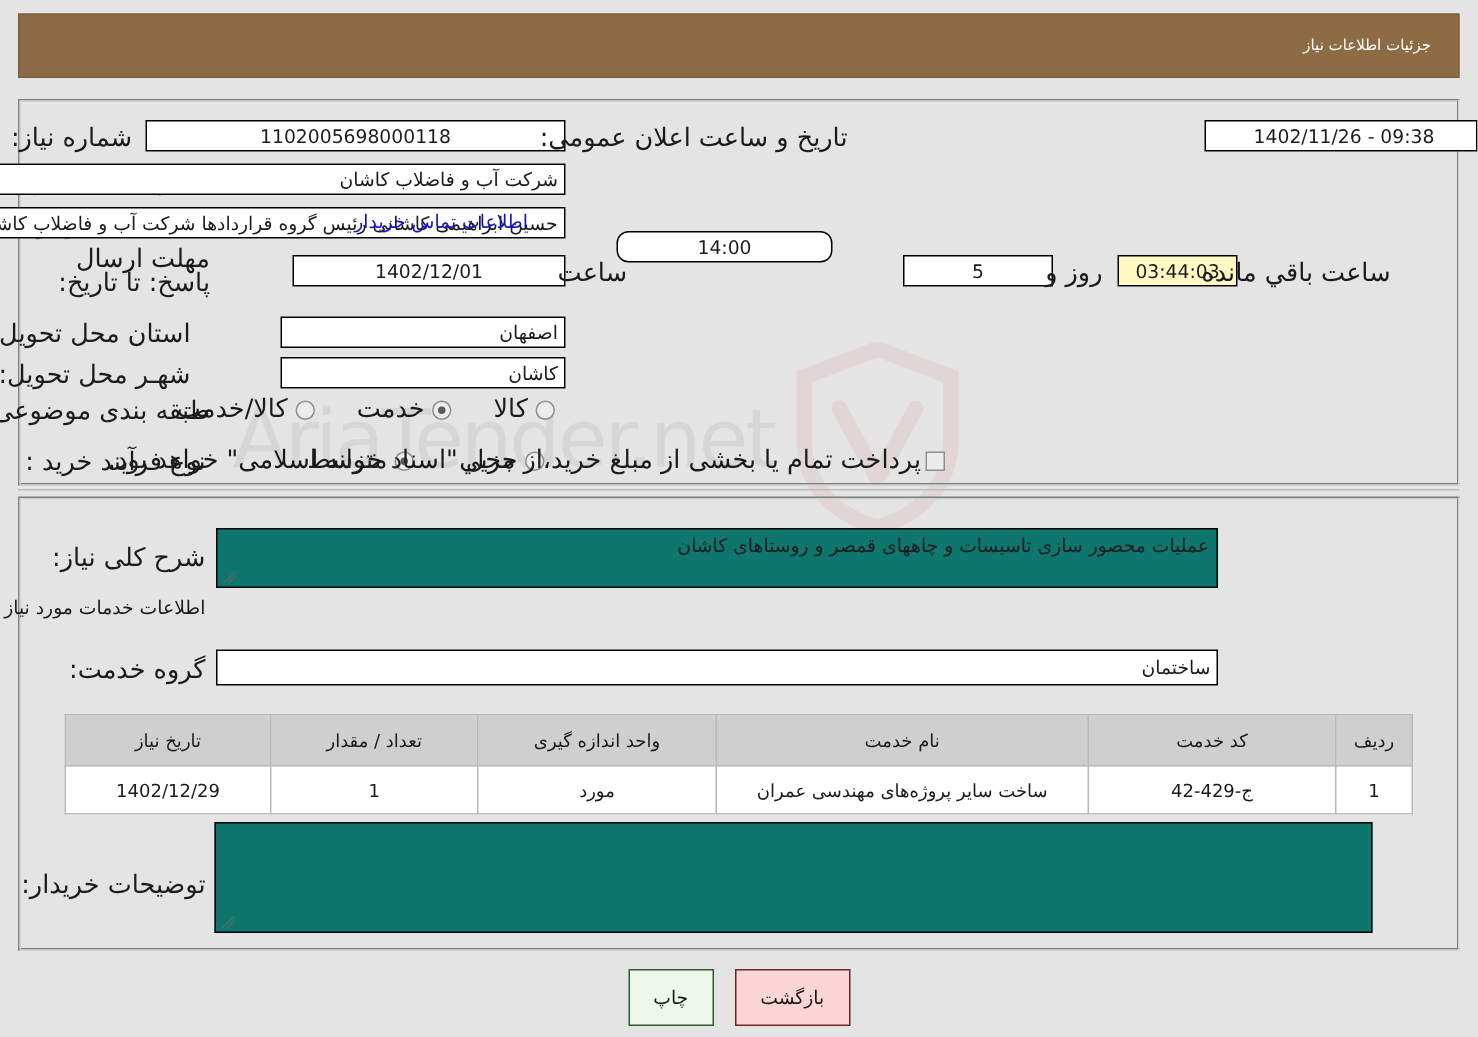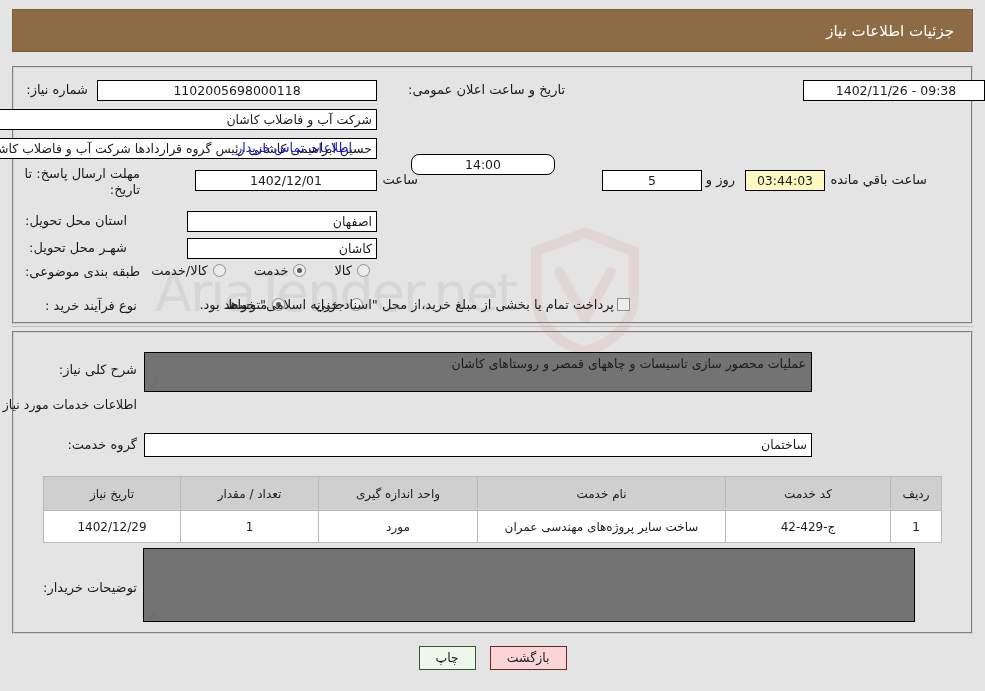--- a/index.html
+++ b/index.html
@@ -54,21 +54,21 @@
     box-sizing: border-box;
     display: flex;
     align-items: center;
     justify-content: flex-start;
     padding-right: 18px;
     z-index: 2;
     border: 1px solid #7b5e3c;
   }
   #header-bar .title {
     color: #ffffff;
-    font-size: 15px;
+    font-size: 10px;
   }
 
   
   .panel {
     position: absolute;
     background: transparent;
     border: 2px groove #d2d2d2;
     box-sizing: border-box;
     z-index: 1;
   }
@@ -77,21 +77,21 @@
 
   
   .row {
     position: absolute;
     display: flex;
     align-items: center;
     z-index: 3;
     white-space: nowrap;
   }
   .lbl {
-    font-size: 13px;
+    font-size: 17px;
     color: #1b1b1b;
     text-align: right;
   }
   .txtbox {
     background: #ffffff;
     border: 1px solid #000000;
     box-sizing: border-box;
     font-family: "DejaVu Sans", "Liberation Sans", sans-serif;
     font-size: 12.5px;
     color: #1b1b1b;
@@ -139,21 +139,21 @@
   .chk {
     width: 13px; height: 13px;
     border: 1px solid #8e8e8e;
     background: #ececec;
     box-sizing: border-box;
     flex: none;
   }
 
   
   .area {
-    background: #737373;
+    background: #0f766e;
     border: 1px solid #000000;
     box-sizing: border-box;
     font-size: 12.5px;
     padding: 3px 5px;
     position: relative;
     overflow: hidden;
     text-align: right;
   }
   .area .grip {
     position: absolute;
@@ -192,21 +192,21 @@
     left: 0; top: 646px;
     width: 985px;
     display: flex;
     justify-content: center;
     gap: 14px;
     z-index: 3;
   }
   .btn {
     font-family: "DejaVu Sans", "Liberation Sans", sans-serif;
     font-size: 12.5px;
-    padding: 3px 16px;
+    padding: 10px 16px;
     border: 1px solid #555;
     cursor: pointer;
     line-height: 16px;
   }
   .btn-back  { background: #fbd5d5; border-color: #6d2626; color: #1b1b1b; }
   .btn-print { background: #edf7ea; border-color: #2e5a2b; color: #1b1b1b; }
 
   .divider {
     position: absolute;
     left: 12px;

